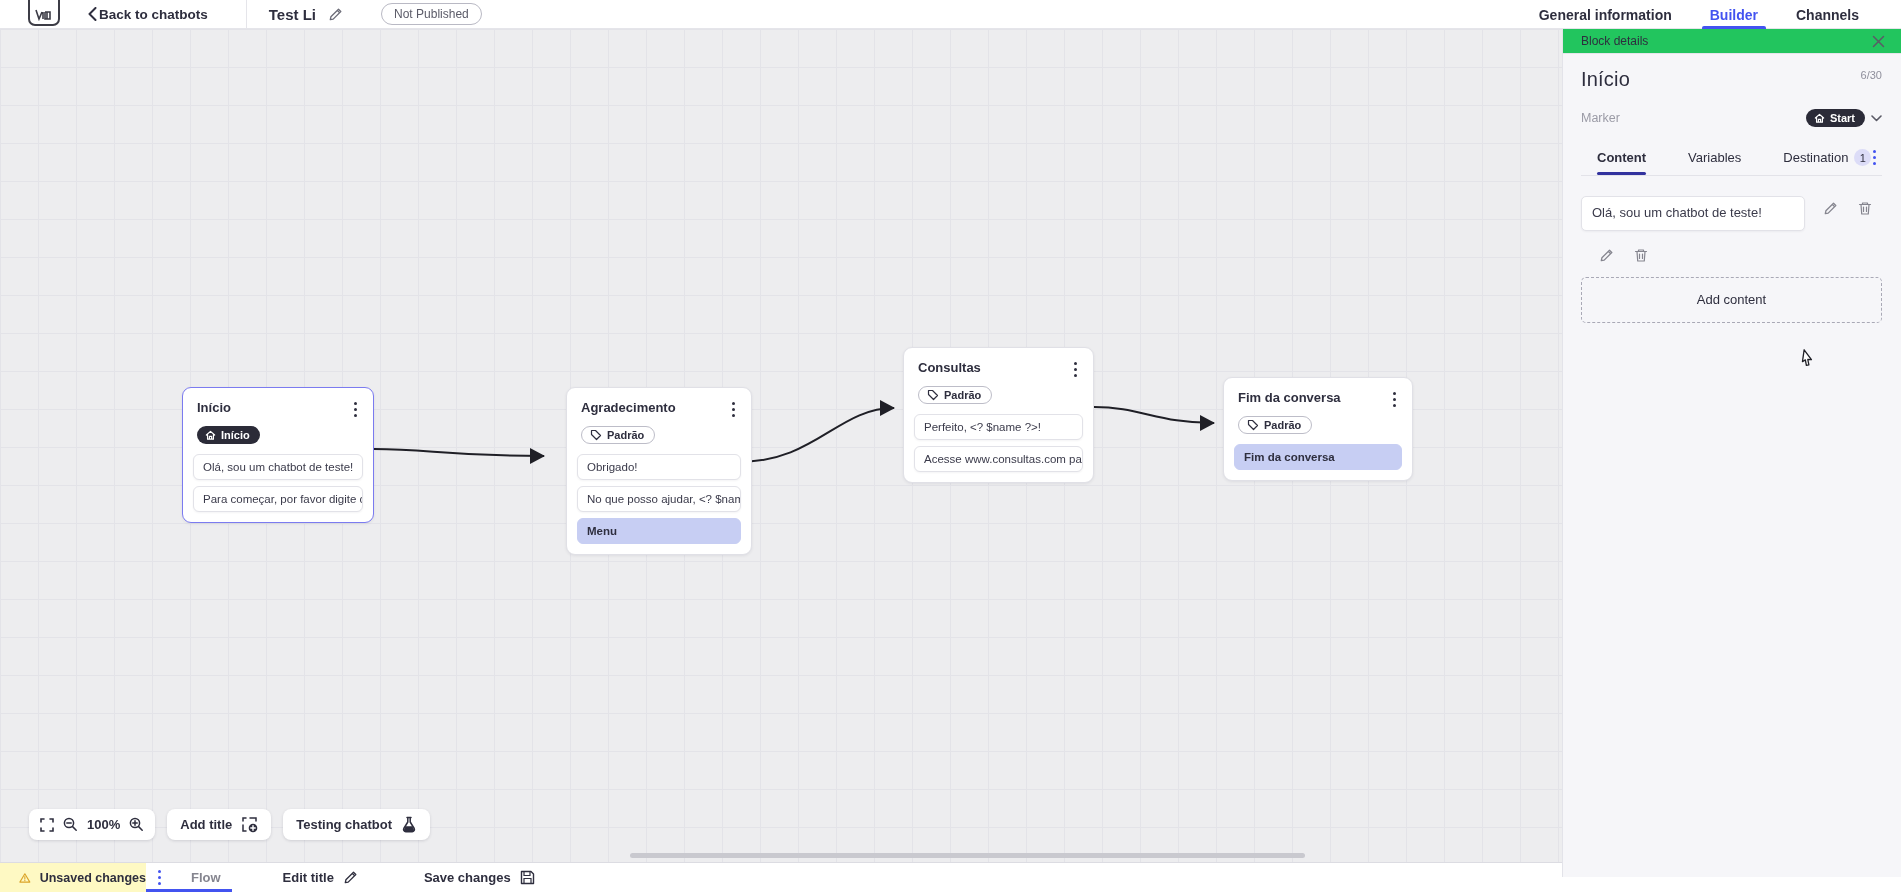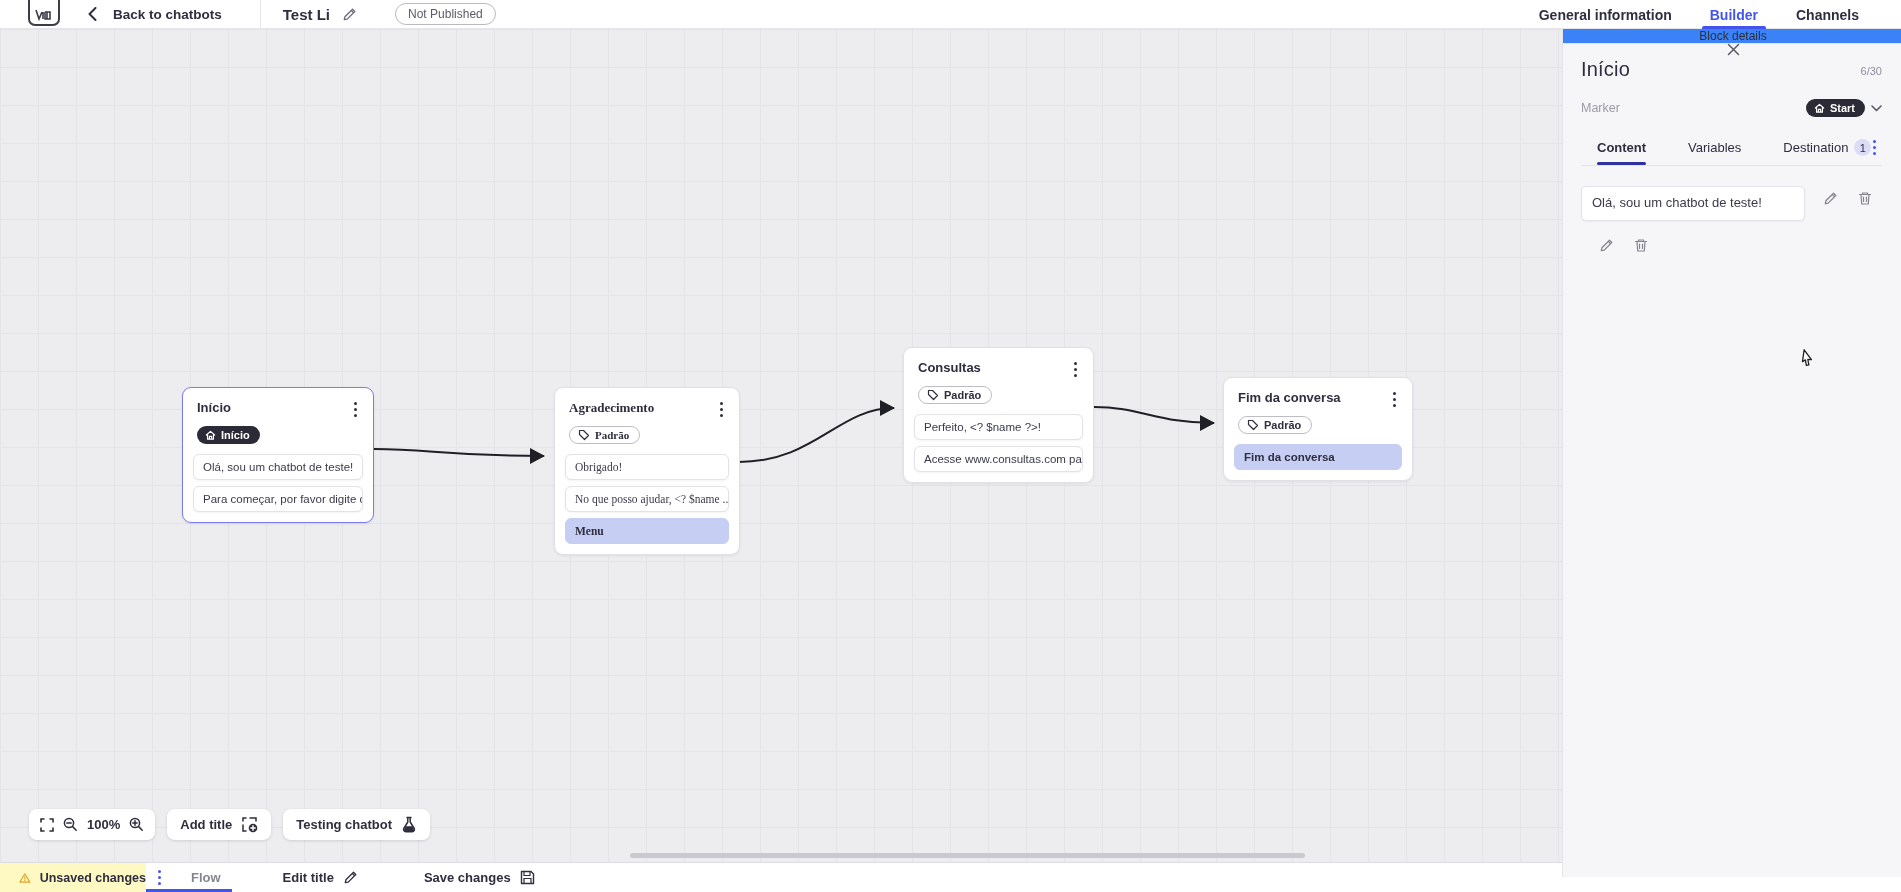--- a/index.html
+++ b/index.html
@@ -16,21 +16,21 @@
     position:absolute; top:0; left:0; width:1901px; height:29px;
     background:#fff; border-bottom:1px solid #e5e5ea; z-index:30;
     display:flex; align-items:center;
   }
   .header-left { display:flex; align-items:center; height:100%; }
   .app-logo {
     width:32px; height:38px; margin-left:28px; margin-top:-14px;
     border:2px solid #3c3c46; border-radius:7px;
     display:flex; align-items:flex-end; justify-content:center; padding-bottom:3px;
   }
-  .back-btn { display:flex; align-items:flex-start; gap:16px; margin-left:28px; cursor:pointer; }
+  .back-btn { display:flex; align-items:flex-start; gap:2px; margin-left:28px; cursor:pointer; }
   .back-btn .lbl { font-size:13.5px; font-weight:bold; color:#2e2e3e; }
   .hdr-divider { width:1px; height:29px; background:#e5e5ea; margin-left:38px; }
   .bot-title { font-size:15px; color:#2e2e3e; margin-left:22px; font-weight:bold; }
   .edit-pencil { margin-left:12px; cursor:pointer; }
   .status-pill {
     margin-left:38px; border:1px solid #b9b9c4; color:#5b5b68;
     font-size:12px; padding:3px 12px; border-radius:13px; white-space:nowrap;
   }
   .hdr-tabs { position:absolute; right:0; top:0; height:29px; display:flex; align-items:center; gap:38px; padding-right:42px; }
   .hdr-tab { font-size:14px; font-weight:bold; color:#2e2e3e; height:29px; display:flex; align-items:center; position:relative; cursor:pointer; }
@@ -91,28 +91,28 @@
   }
   .icon-btn { cursor:pointer; display:flex; align-items:center; }
   .hscrollbar { position:absolute; left:630px; top:824px; width:675px; height:5px; background:#c9c9cf; border-radius:3px; }
 
   
   .panel {
     position:absolute; top:29px; right:0; width:339px; height:848px;
     background:#f6f6f9; border-left:1px solid #e3e3e9; z-index:20;
   }
   .panel-titlebar {
-    height:15px; background:#3b82f6; border-bottom:1px solid #e5e5eb;
-    display:flex; align-items:center; justify-content:space-between; padding:0 16px 0 18px;flex-direction:column;
+    height:25px; background:#22c55e; border-bottom:1px solid #e5e5eb;
+    display:flex; align-items:center; justify-content:space-between; padding:0 16px 0 18px;
   }
   .panel-titlebar .t { font-size:12px; color:#2e2e3e; }
   .panel-body { padding:14px 19px 0 18px; }
   .name-row { display:flex; align-items:flex-start; justify-content:space-between; }
   .block-name { font-size:20px; color:#2e2e3e; font-weight:normal; letter-spacing:.2px; }
-  .name-counter { font-size:11px; color:#8f8f9c; margin-top:7px; }
+  .name-counter { font-size:11px; color:#8f8f9c; margin-top:1px; }
   .marker-row { display:flex; align-items:center; justify-content:space-between; margin-top:18px; }
   .marker-label { font-size:12.5px; color:#9b9ba6; }
   .marker-value { display:flex; align-items:center; gap:6px; cursor:pointer; }
   .panel-tabs { display:flex; align-items:center; margin-top:16px; border-bottom:1px solid #e3e3e9; position:relative; }
   .panel-tab { font-size:13px; color:#2e2e3e; padding:6px 0 9px 0; margin-right:26px; position:relative; cursor:pointer; display:flex; align-items:center; gap:6px;margin-left:16px; }
   .panel-tab.active { font-weight:bold; }
   .panel-tab.active::after { content:""; position:absolute; left:0; right:0; bottom:-1px; height:3px; background:#32329e; border-radius:2px; }
   .tab-badge {
     width:17px; height:17px; border-radius:50%; background:#dcdcf7; color:#2e2e3e;
     font-size:11px; display:flex; align-items:center; justify-content:center;
@@ -217,21 +217,21 @@
         </svg>
         <span>Início</span>
       </span>
     </div>
     <div class="node-body">
       <div class="node-row">Olá, sou um chatbot de teste!</div>
       <div class="node-row">Para começar, por favor digite o ...</div>
     </div>
   </div>
 
-  <div class="node" style="left:554px; top:358px; width:186px;font-family:Liberation Serif, serif;">
+  <div class="node" style="left:566px; top:358px; width:186px;">
     <div class="node-head">
       <span class="node-title">Agradecimento</span>
       <span class="kebab">
           <i></i>
           <i></i>
           <i></i>
         </span>
     </div>
     <div class="node-badges">
       <span class="badge-outline">
@@ -405,20 +405,23 @@
           </span>
           <span class="icon-btn">
             <svg width="14" height="15" viewBox="0 0 14 15">
                 <path d="M1.5 3.5 h11 M4.5 3.5 v-1.5 h5 v1.5 M3 3.5 l.7 9.5 h6.6 l.7-9.5 M5.5 6 v4.5 M8.5 6 v4.5" stroke="#85858f" stroke-width="1.2" fill="none" stroke-linecap="round" stroke-linejoin="round"></path>
               </svg>
           </span>
         </div>
       </div>
     </div>
 
+    <div class="add-content">
+      <span>Add content</span>
+    </div>
   </div>
 </div>
 
 <div class="footer">
   <div class="unsaved">
     <svg width="16" height="14" viewBox="0 0 16 14">
       <path d="M8 1.2 L14.8 12.6 H1.2 Z" stroke="#dba428" stroke-width="1.5" fill="none" stroke-linejoin="round"></path>
       <path d="M8 5 v3.4 M8 10.2 v.6" stroke="#dba428" stroke-width="1.5" stroke-linecap="round"></path>
     </svg>
     <span class="lbl">Unsaved changes</span>

